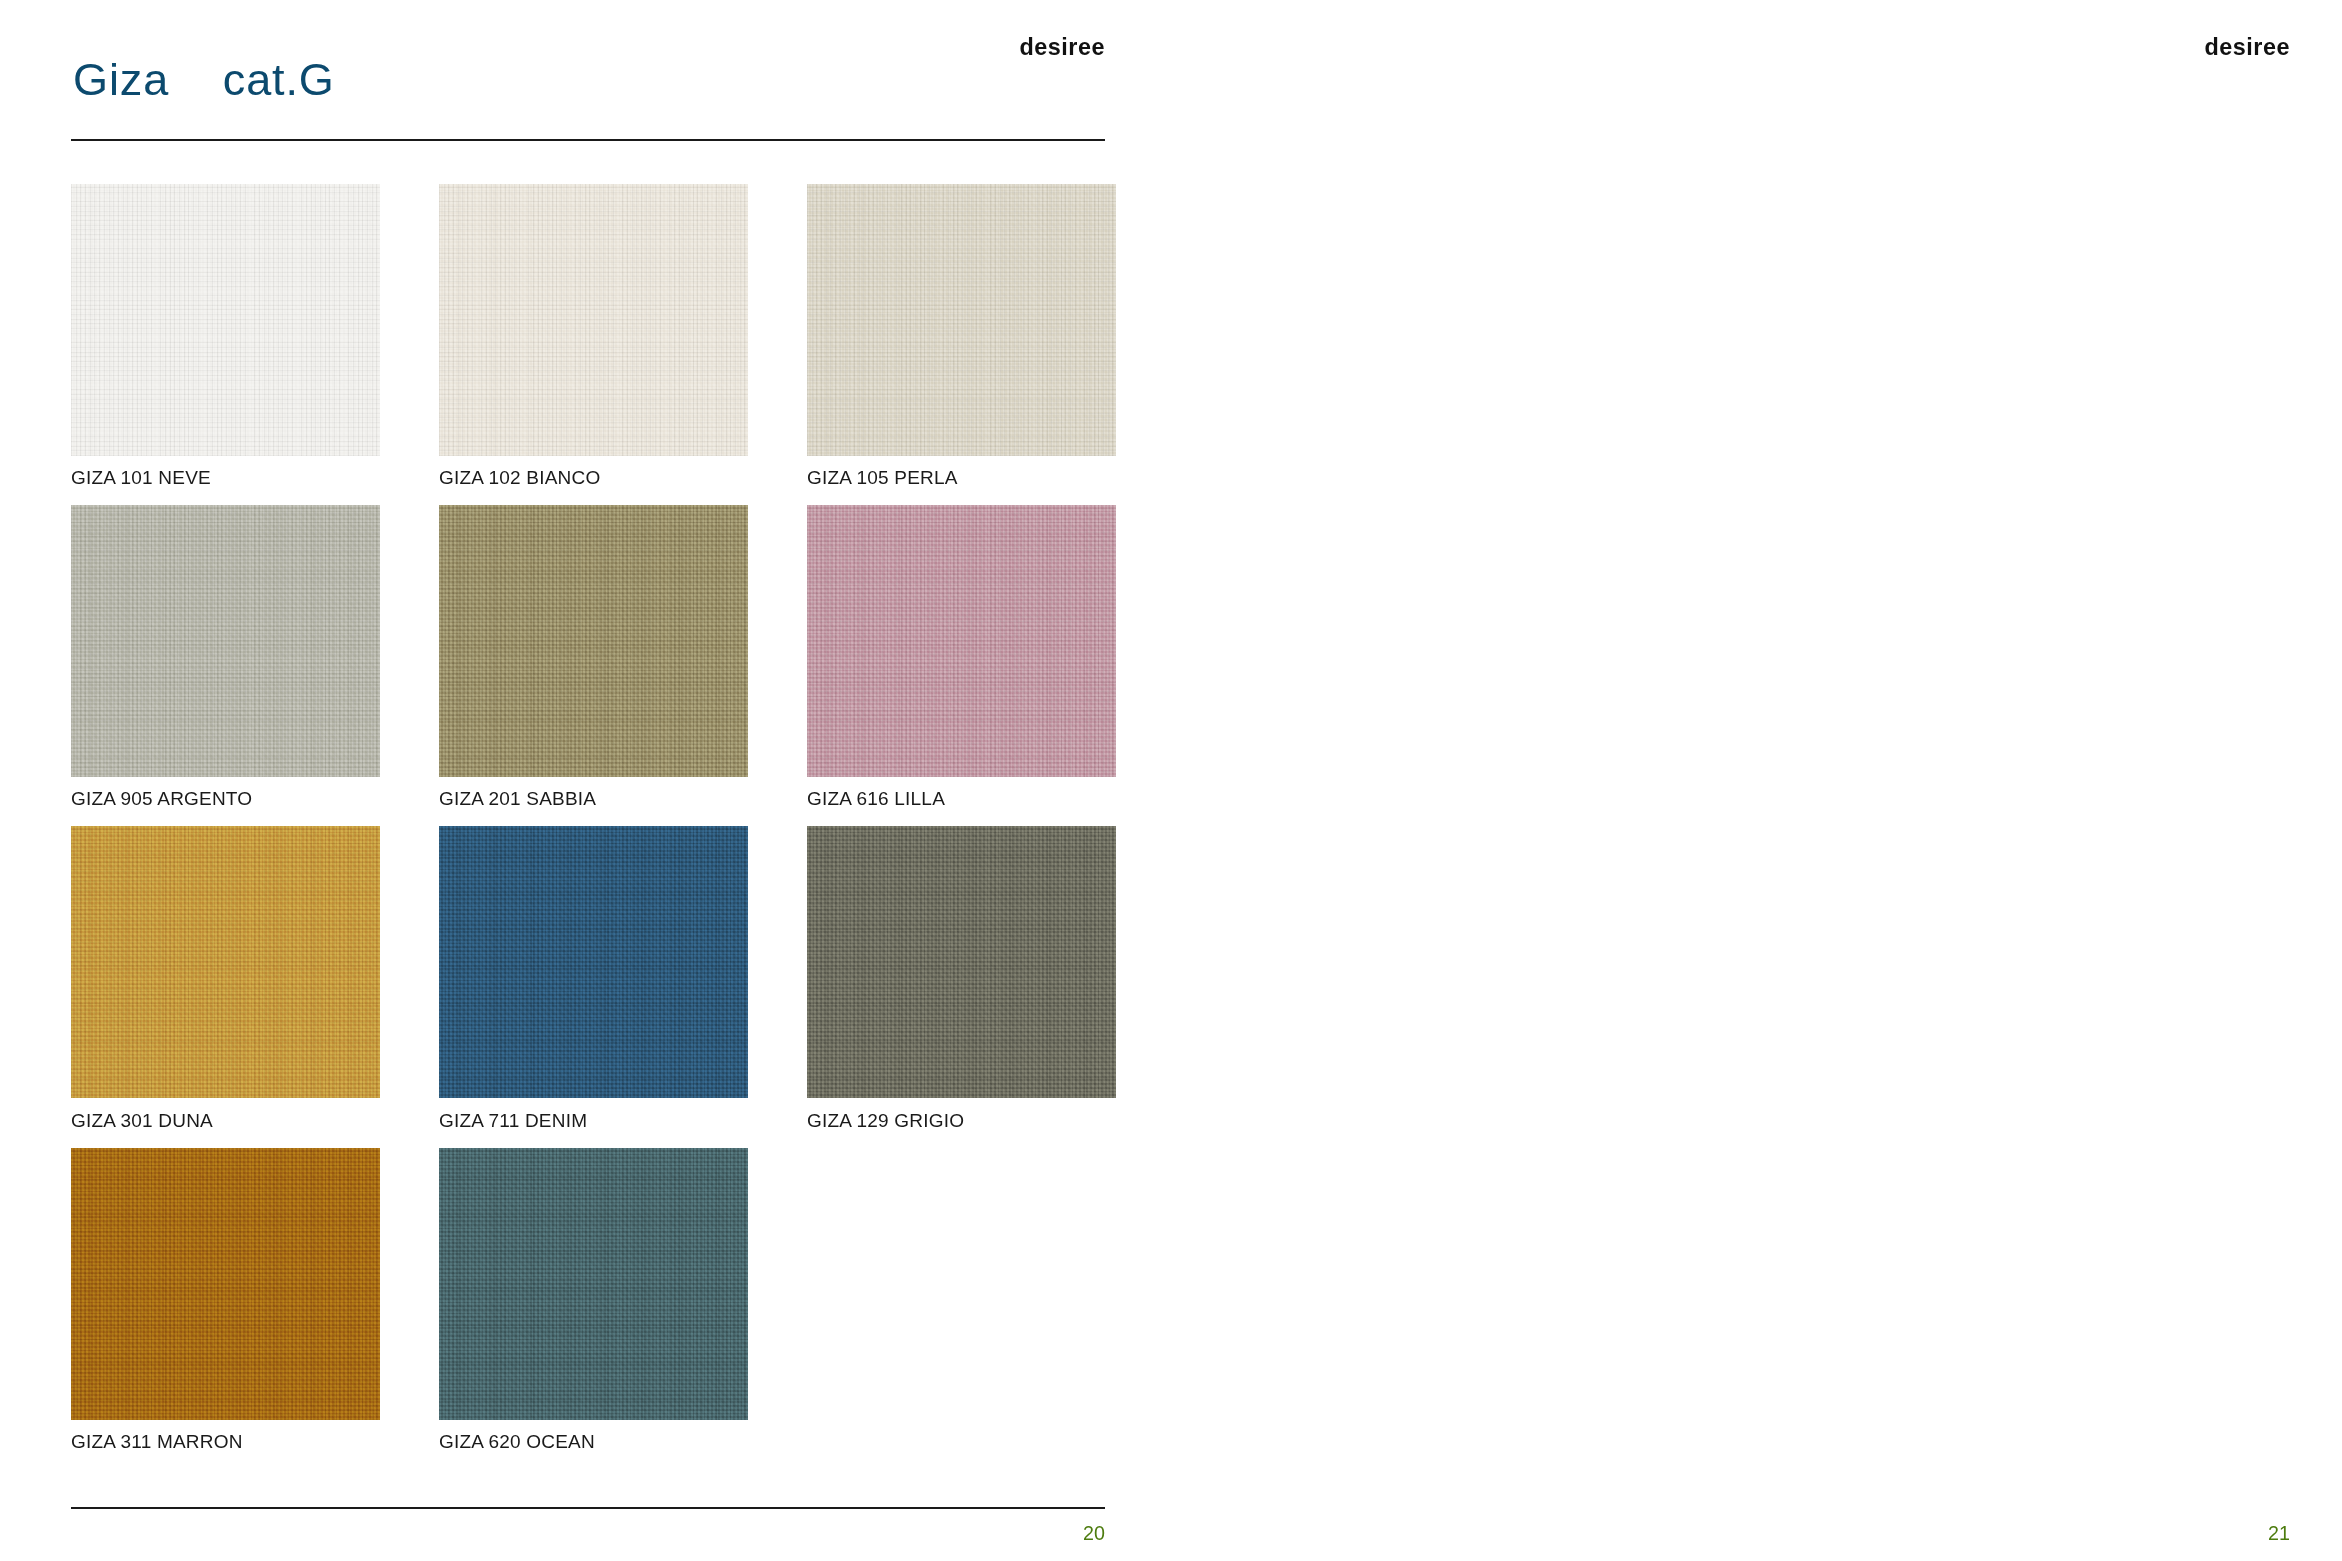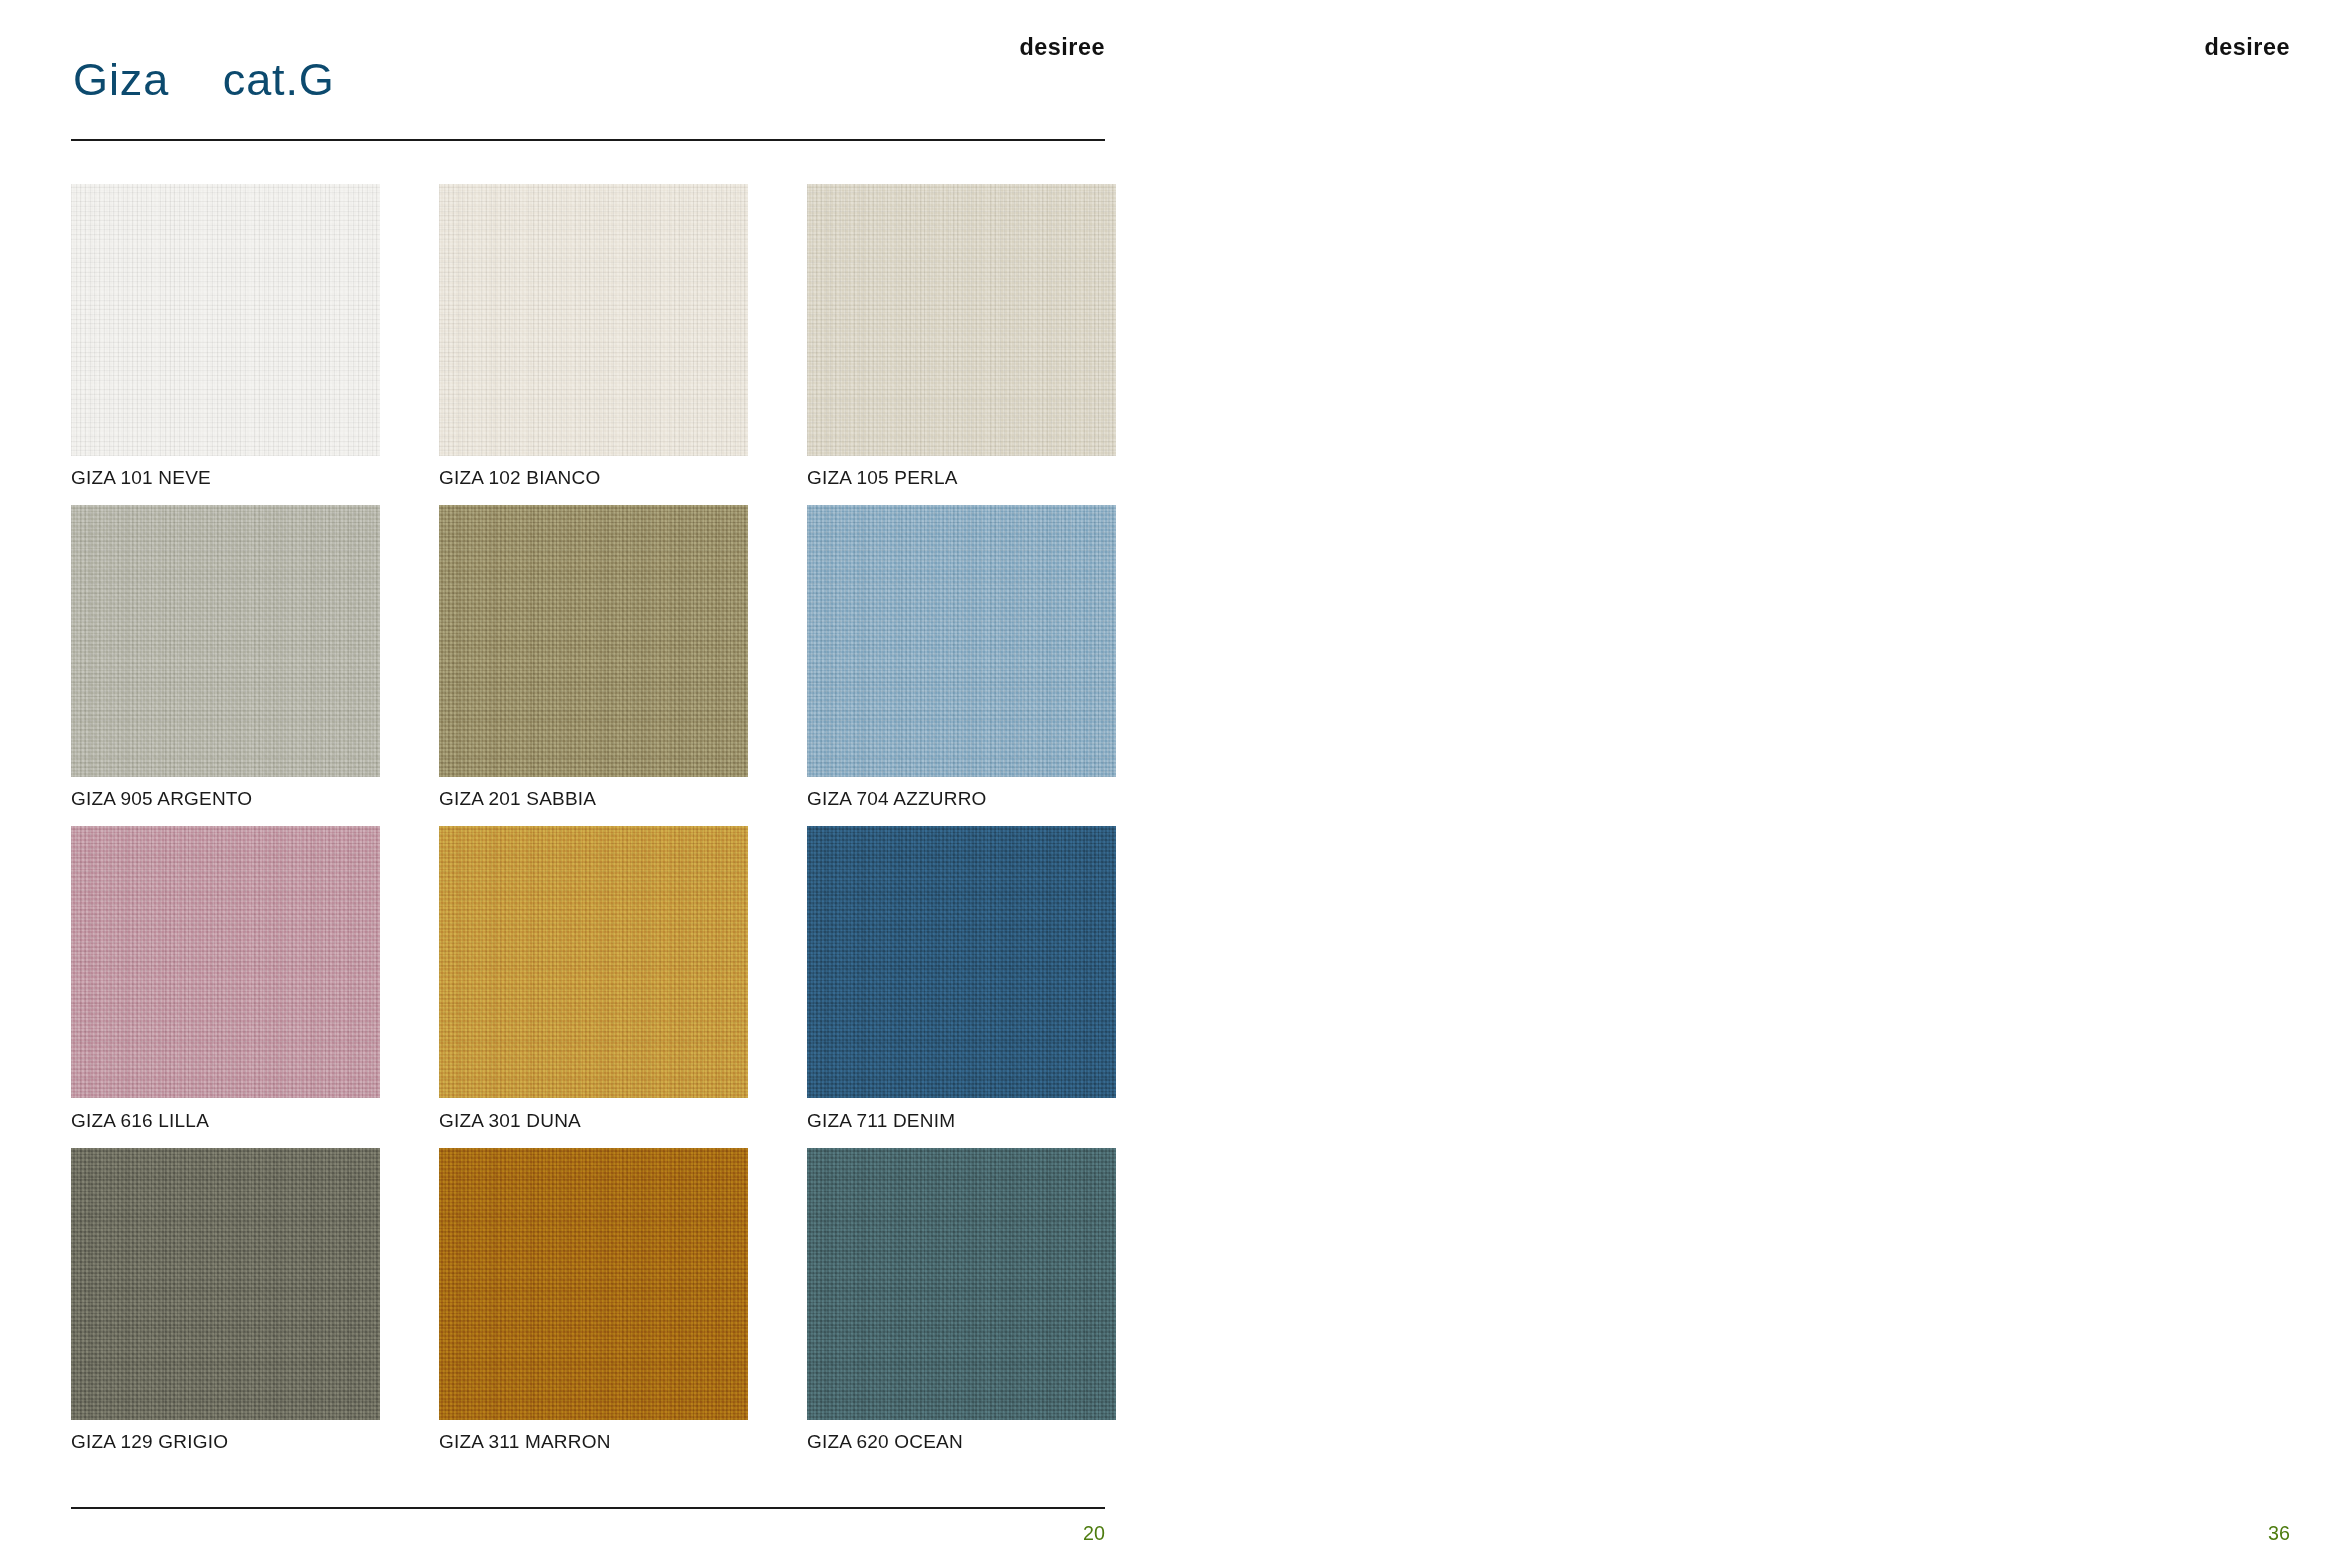--- a/index.html
+++ b/index.html
@@ -122,27 +122,20 @@
           <div class="swatch-label">GIZA 905 ARGENTO</div>
         </div>
         <div class="cell">
           <div class="swatch" style="background: rgb(154, 144, 105);">
             <div class="weave"></div>
             <div class="grain"></div>
           </div>
           <div class="swatch-label">GIZA 201 SABBIA</div>
         </div>
         <div class="cell">
-          <div class="swatch" style="background: rgb(143, 176, 198);">
-            <div class="weave"></div>
-            <div class="grain"></div>
-          </div>
-          <div class="swatch-label">GIZA 704 AZZURRO</div>
-        </div>
-        <div class="cell">
           <div class="swatch" style="background: rgb(196, 154, 166);">
             <div class="weave"></div>
             <div class="grain"></div>
           </div>
           <div class="swatch-label">GIZA 616 LILLA</div>
         </div>
         <div class="cell">
           <div class="swatch" style="background: rgb(199, 154, 62);">
             <div class="weave"></div>
             <div class="grain"></div>
@@ -181,17 +174,17 @@
     <div class="rule-bottom"></div>
     <div class="page-number">20</div>
   </div>
 
   <div class="page page-right">
     <div class="brand">desiree</div>
 
     <div class="rule-top"></div>
 
     <div class="rule-bottom"></div>
-    <div class="page-number">36</div>
+    <div class="page-number">21</div>
   </div>
 
 </div>
 
 
 </body></html>

